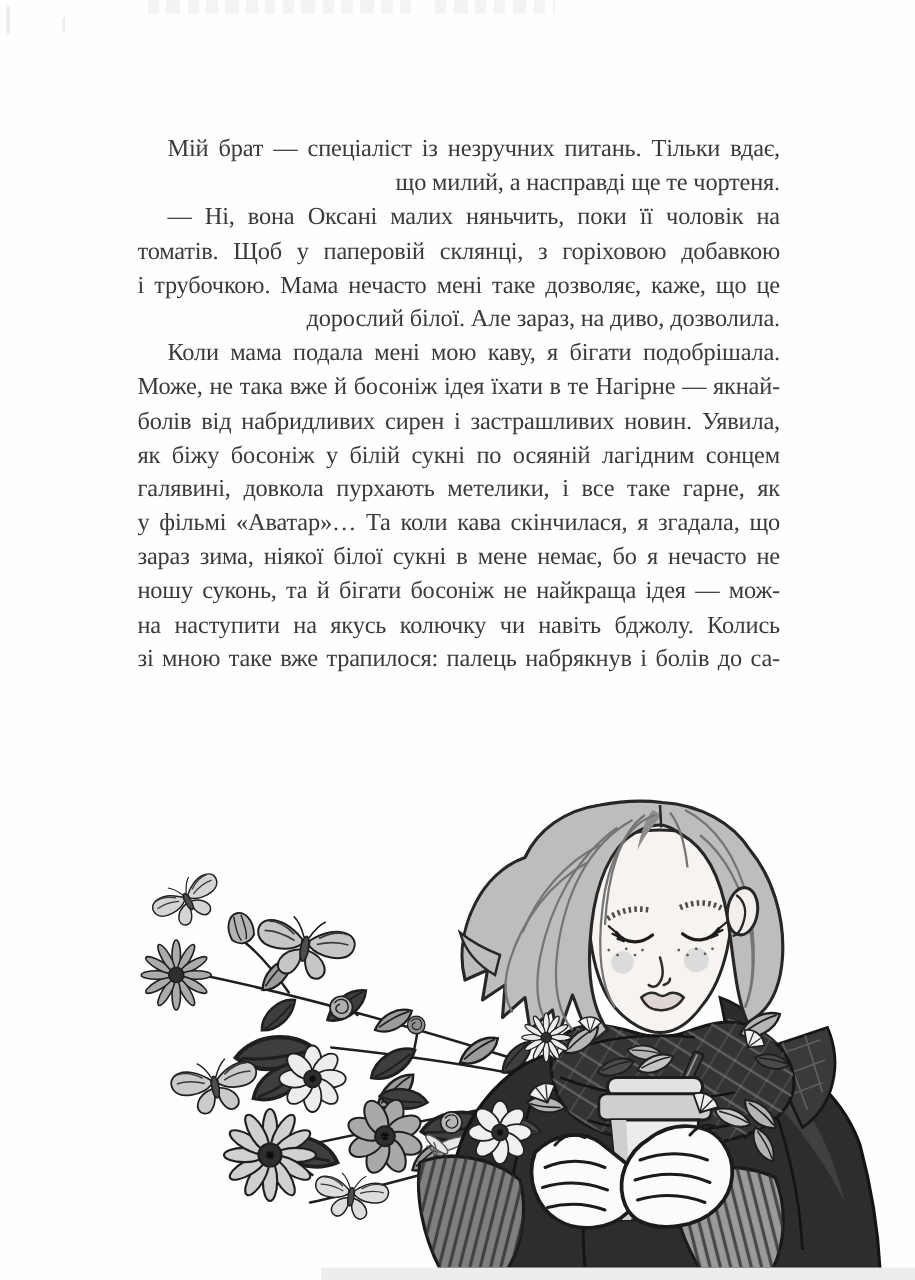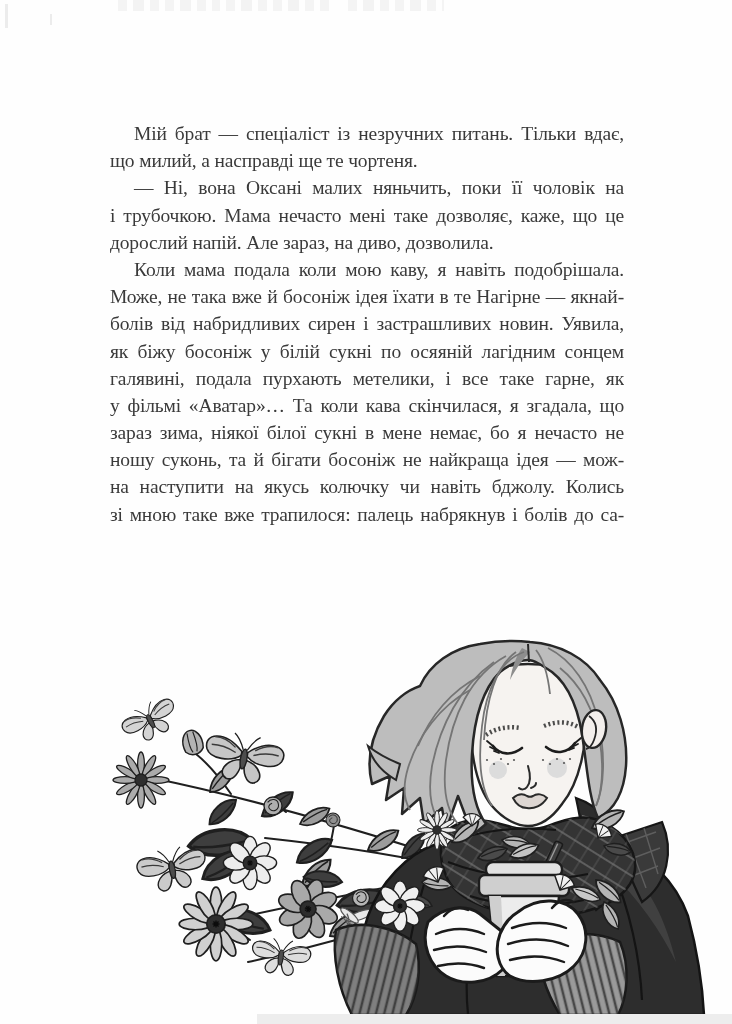--- a/index.html
+++ b/index.html
@@ -15,50 +15,51 @@
   }
   .remnant.a{left:118px;width:102px;}
   .remnant.b{left:226px;width:108px;}
   .remnant.c{left:348px;width:96px;}
   .tick{position:absolute;background:#ececec;}
   .tick.t1{left:5px;top:4px;width:3px;height:24px;}
   .tick.t2{left:50px;top:14px;width:2px;height:11px;}
 
   
   .text-column{
-    position:absolute;left:110px;top:120px;width:514px;
+    position:absolute;left:110px;top:106px;width:514px;
     font-size:19.5px;letter-spacing:-.15px;color:#3a3a3a;
   }
   .line{height:27.2px;line-height:27.2px;overflow:hidden;white-space:normal;}
   .line.indent{padding-left:24px;}
   .line.just{text-align:justify;text-align-last:justify;}
-  .line.last{text-align:left;}
+  .line.last{text-align:right;}
 
   .illustration{position:absolute;left:0;top:632px;}
 </style>
 </head>
 <body>
 
 <div class="remnant a"></div>
 <div class="remnant b"></div>
 <div class="remnant c"></div>
 <div class="tick t1"></div>
 <div class="tick t2"></div>
 
 <div class="text-column">
     <div class="line indent just">Мій брат — спеціаліст із незручних питань. Тільки вдає,</div>
     <div class="line last">що милий, а насправді ще те чортеня.</div>
     <div class="line indent just">— Ні, вона Оксані малих няньчить, поки її чоловік на</div>
+    <div class="line just">томатів. Щоб у паперовій склянці, з горіховою добавкою</div>
     <div class="line just">і трубочкою. Мама нечасто мені таке дозволяє, каже, що це</div>
-    <div class="line last">дорослий напій. Але зараз, на диво, дозволила.</div>
-    <div class="line indent just">Коли мама подала коли мою каву, я навіть подобрішала.</div>
+    <div class="line last">дорослий білої. Але зараз, на диво, дозволила.</div>
+    <div class="line indent just">Коли мама подала мені мою каву, я бігати подобрішала.</div>
     <div class="line just">Може, не така вже й босоніж ідея їхати в те Нагірне — якнай-</div>
     <div class="line just">болів від набридливих сирен і застрашливих новин. Уявила,</div>
     <div class="line just">як біжу босоніж у білій сукні по осяяній лагідним сонцем</div>
-    <div class="line just">галявині, подала пурхають метелики, і все таке гарне, як</div>
+    <div class="line just">галявині, довкола пурхають метелики, і все таке гарне, як</div>
     <div class="line just">у фільмі «Аватар»… Та коли кава скінчилася, я згадала, що</div>
     <div class="line just">зараз зима, ніякої білої сукні в мене немає, бо я нечасто не</div>
     <div class="line just">ношу суконь, та й бігати босоніж не найкраща ідея — мож-</div>
     <div class="line just">на наступити на якусь колючку чи навіть бджолу. Колись</div>
     <div class="line just">зі мною таке вже трапилося: палець набрякнув і болів до са-</div>
   </div>
 
 <svg class="illustration" width="732" height="392" viewBox="0 632 732 392" xmlns="http://www.w3.org/2000/svg">
   <defs>
     <g id="leaf" stroke="#1f1f1f" stroke-width="1.5">

